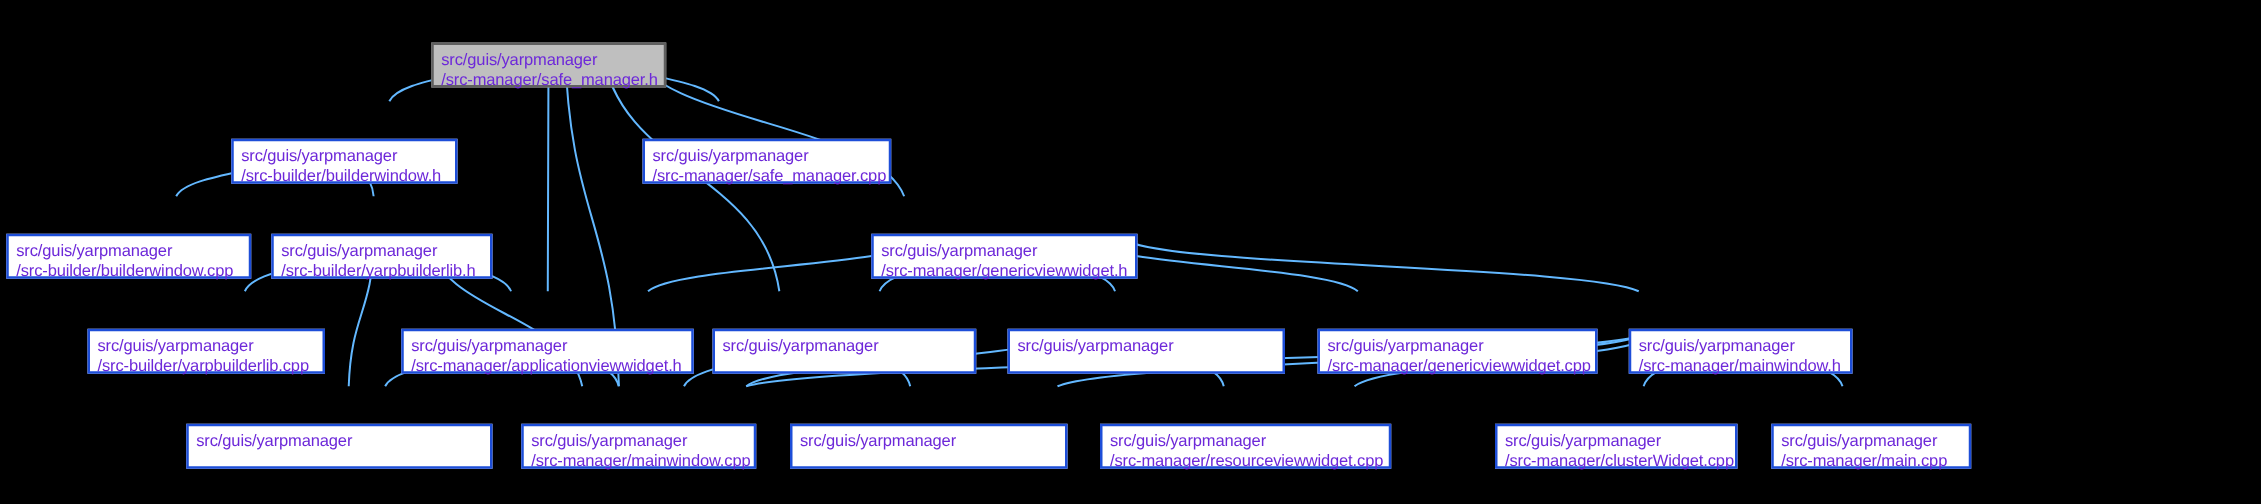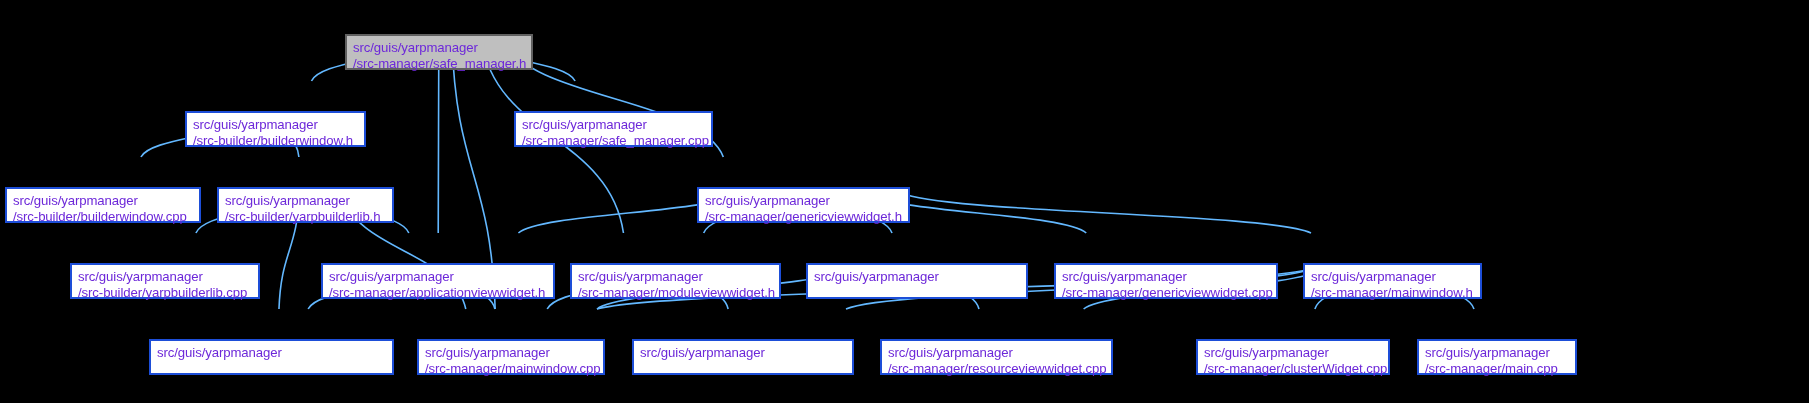--- a/index.html
+++ b/index.html
@@ -87,21 +87,21 @@
     </svg>
   <div id="node-layer">
       <div class="node root" title="src/guis/yarpmanager/src-manager/safe_manager.h" style="left: 345px; top: 4px; width: 188px; height: 36px;"><span class="ln">src/guis/yarpmanager</span><span class="ln">/src-manager/safe_manager.h</span></div>
       <div class="node" title="src/guis/yarpmanager/src-builder/builderwindow.h" style="left: 185px; top: 81px; width: 181px; height: 36px;"><span class="ln">src/guis/yarpmanager</span><span class="ln">/src-builder/builderwindow.h</span></div>
       <div class="node" title="src/guis/yarpmanager/src-manager/safe_manager.cpp" style="left: 514px; top: 81px; width: 199px; height: 36px;"><span class="ln">src/guis/yarpmanager</span><span class="ln">/src-manager/safe_manager.cpp</span></div>
       <div class="node" title="src/guis/yarpmanager/src-builder/builderwindow.cpp" style="left: 5px; top: 157px; width: 196px; height: 36px;"><span class="ln">src/guis/yarpmanager</span><span class="ln">/src-builder/builderwindow.cpp</span></div>
       <div class="node" title="src/guis/yarpmanager/src-builder/yarpbuilderlib.h" style="left: 217px; top: 157px; width: 177px; height: 36px;"><span class="ln">src/guis/yarpmanager</span><span class="ln">/src-builder/yarpbuilderlib.h</span></div>
       <div class="node" title="src/guis/yarpmanager/src-manager/genericviewwidget.h" style="left: 697px; top: 157px; width: 213px; height: 36px;"><span class="ln">src/guis/yarpmanager</span><span class="ln">/src-manager/genericviewwidget.h</span></div>
       <div class="node" title="src/guis/yarpmanager/src-builder/yarpbuilderlib.cpp" style="left: 70px; top: 233px; width: 190px; height: 36px;"><span class="ln">src/guis/yarpmanager</span><span class="ln">/src-builder/yarpbuilderlib.cpp</span></div>
       <div class="node" title="src/guis/yarpmanager/src-manager/applicationviewwidget.h" style="left: 321px; top: 233px; width: 234px; height: 36px;"><span class="ln">src/guis/yarpmanager</span><span class="ln">/src-manager/applicationviewwidget.h</span></div>
-      <div class="node" title="src/guis/yarpmanager/src-manager/moduleviewwidget.h" style="left: 570px; top: 233px; width: 211px; height: 36px;"><span class="ln">src/guis/yarpmanager</span><span class="ln">/src-manager/moduleviewwidget.h</span></div>
+      <div class="node" title="src/guis/yarpmanager/src-manager/moduleviewwidget.h" style="left: 570px; top: 233px; width: 211px; height: 36px;"><span class="ln">src/guis/yarpmanager</span></div>
       <div class="node" title="src/guis/yarpmanager/src-manager/resourceviewwidget.h" style="left: 806px; top: 233px; width: 222px; height: 36px;"><span class="ln">src/guis/yarpmanager</span></div>
       <div class="node" title="src/guis/yarpmanager/src-manager/genericviewwidget.cpp" style="left: 1054px; top: 233px; width: 224px; height: 36px;"><span class="ln">src/guis/yarpmanager</span><span class="ln">/src-manager/genericviewwidget.cpp</span></div>
       <div class="node" title="src/guis/yarpmanager/src-manager/mainwindow.h" style="left: 1303px; top: 233px; width: 179px; height: 36px;"><span class="ln">src/guis/yarpmanager</span><span class="ln">/src-manager/mainwindow.h</span></div>
       <div class="node" title="src/guis/yarpmanager/src-manager/applicationviewwidget.cpp" style="left: 149px; top: 309px; width: 245px; height: 36px;"><span class="ln">src/guis/yarpmanager</span></div>
       <div class="node" title="src/guis/yarpmanager/src-manager/mainwindow.cpp" style="left: 417px; top: 309px; width: 188px; height: 36px;"><span class="ln">src/guis/yarpmanager</span><span class="ln">/src-manager/mainwindow.cpp</span></div>
       <div class="node" title="src/guis/yarpmanager/src-manager/moduleviewwidget.cpp" style="left: 632px; top: 309px; width: 222px; height: 36px;"><span class="ln">src/guis/yarpmanager</span></div>
       <div class="node" title="src/guis/yarpmanager/src-manager/resourceviewwidget.cpp" style="left: 880px; top: 309px; width: 233px; height: 36px;"><span class="ln">src/guis/yarpmanager</span><span class="ln">/src-manager/resourceviewwidget.cpp</span></div>
       <div class="node" title="src/guis/yarpmanager/src-manager/clusterWidget.cpp" style="left: 1196px; top: 309px; width: 194px; height: 36px;"><span class="ln">src/guis/yarpmanager</span><span class="ln">/src-manager/clusterWidget.cpp</span></div>
       <div class="node" title="src/guis/yarpmanager/src-manager/main.cpp" style="left: 1417px; top: 309px; width: 160px; height: 36px;"><span class="ln">src/guis/yarpmanager</span><span class="ln">/src-manager/main.cpp</span></div>
     </div>

